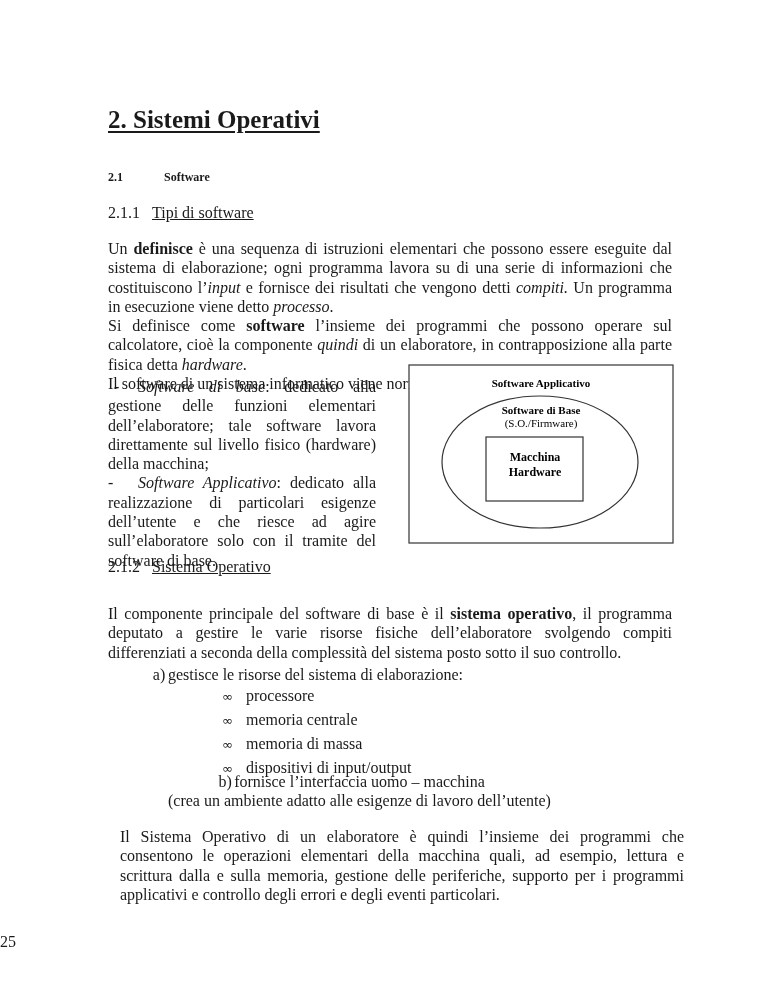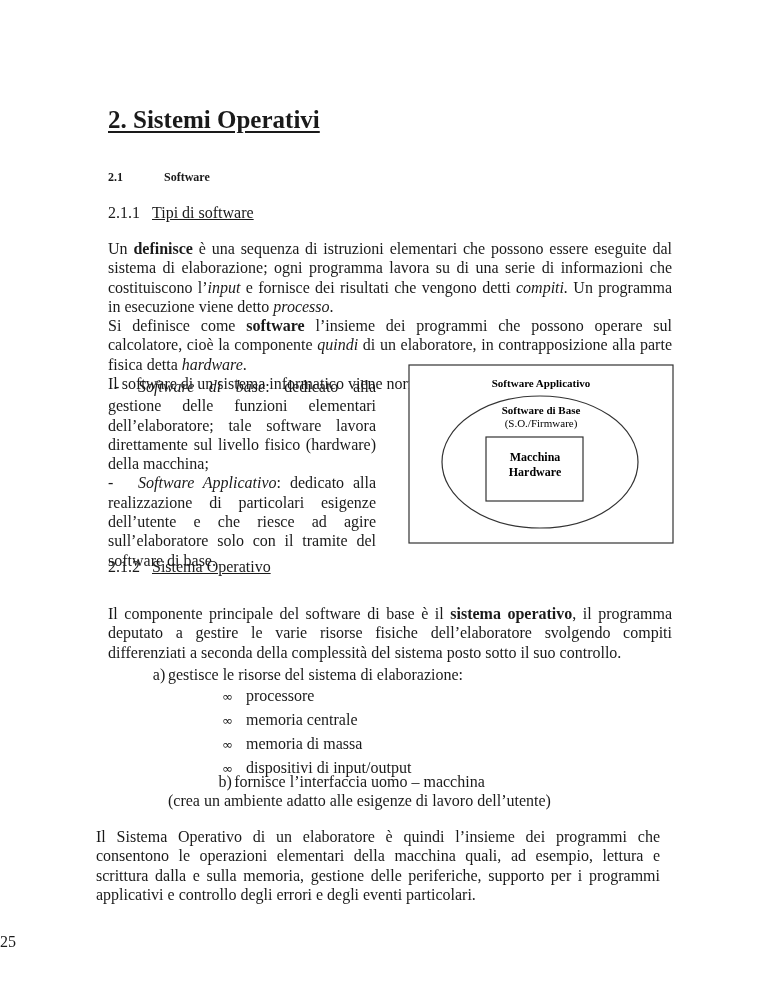--- a/index.html
+++ b/index.html
@@ -17,21 +17,21 @@
   .h3 { font-size: 16px; }
   .h3 .num { display: inline-block; width: 44px; }
   .h3 .t { text-decoration: underline; }
   .para {
     font-size: 16px; line-height: 19.3px; text-align: justify;
   }
   .p-main { left: 108px; top: 239px; width: 564px; }
   .p-list { left: 108px; top: 377px; width: 268px; }
   .p-list .dash { display: inline-block; width: 30px; }
   .p-os1 { left: 108px; top: 604px; width: 564px; }
-  .p-os2 { left: 96px; top: 827px; width: 564px; }
+  .p-os2 { left: 120px; top: 827px; width: 564px; }
   .lvl { left: 150px; font-size: 16px; line-height: 19.3px; text-align: center; }
   .lvl .letter { display: inline-block; width: 18px; }
   .lvl .indent { padding-left: 18px; }
   .bullets { left: 222px; top: 684px; font-size: 16px; line-height: 23px; }
   .bullets .sym { display: inline-block; width: 24px; font-family: "DejaVu Sans", sans-serif; font-size: 13px; }
   .page-num { left: 0; width: 768px; top: 933px; text-align: left; font-size: 16px; }
   .diagram { left: 408px; top: 364px; width: 266px; height: 180px; }
   .diagram text { font-family: "Liberation Serif", serif; }
   b { font-weight: bold; }
   i { }

